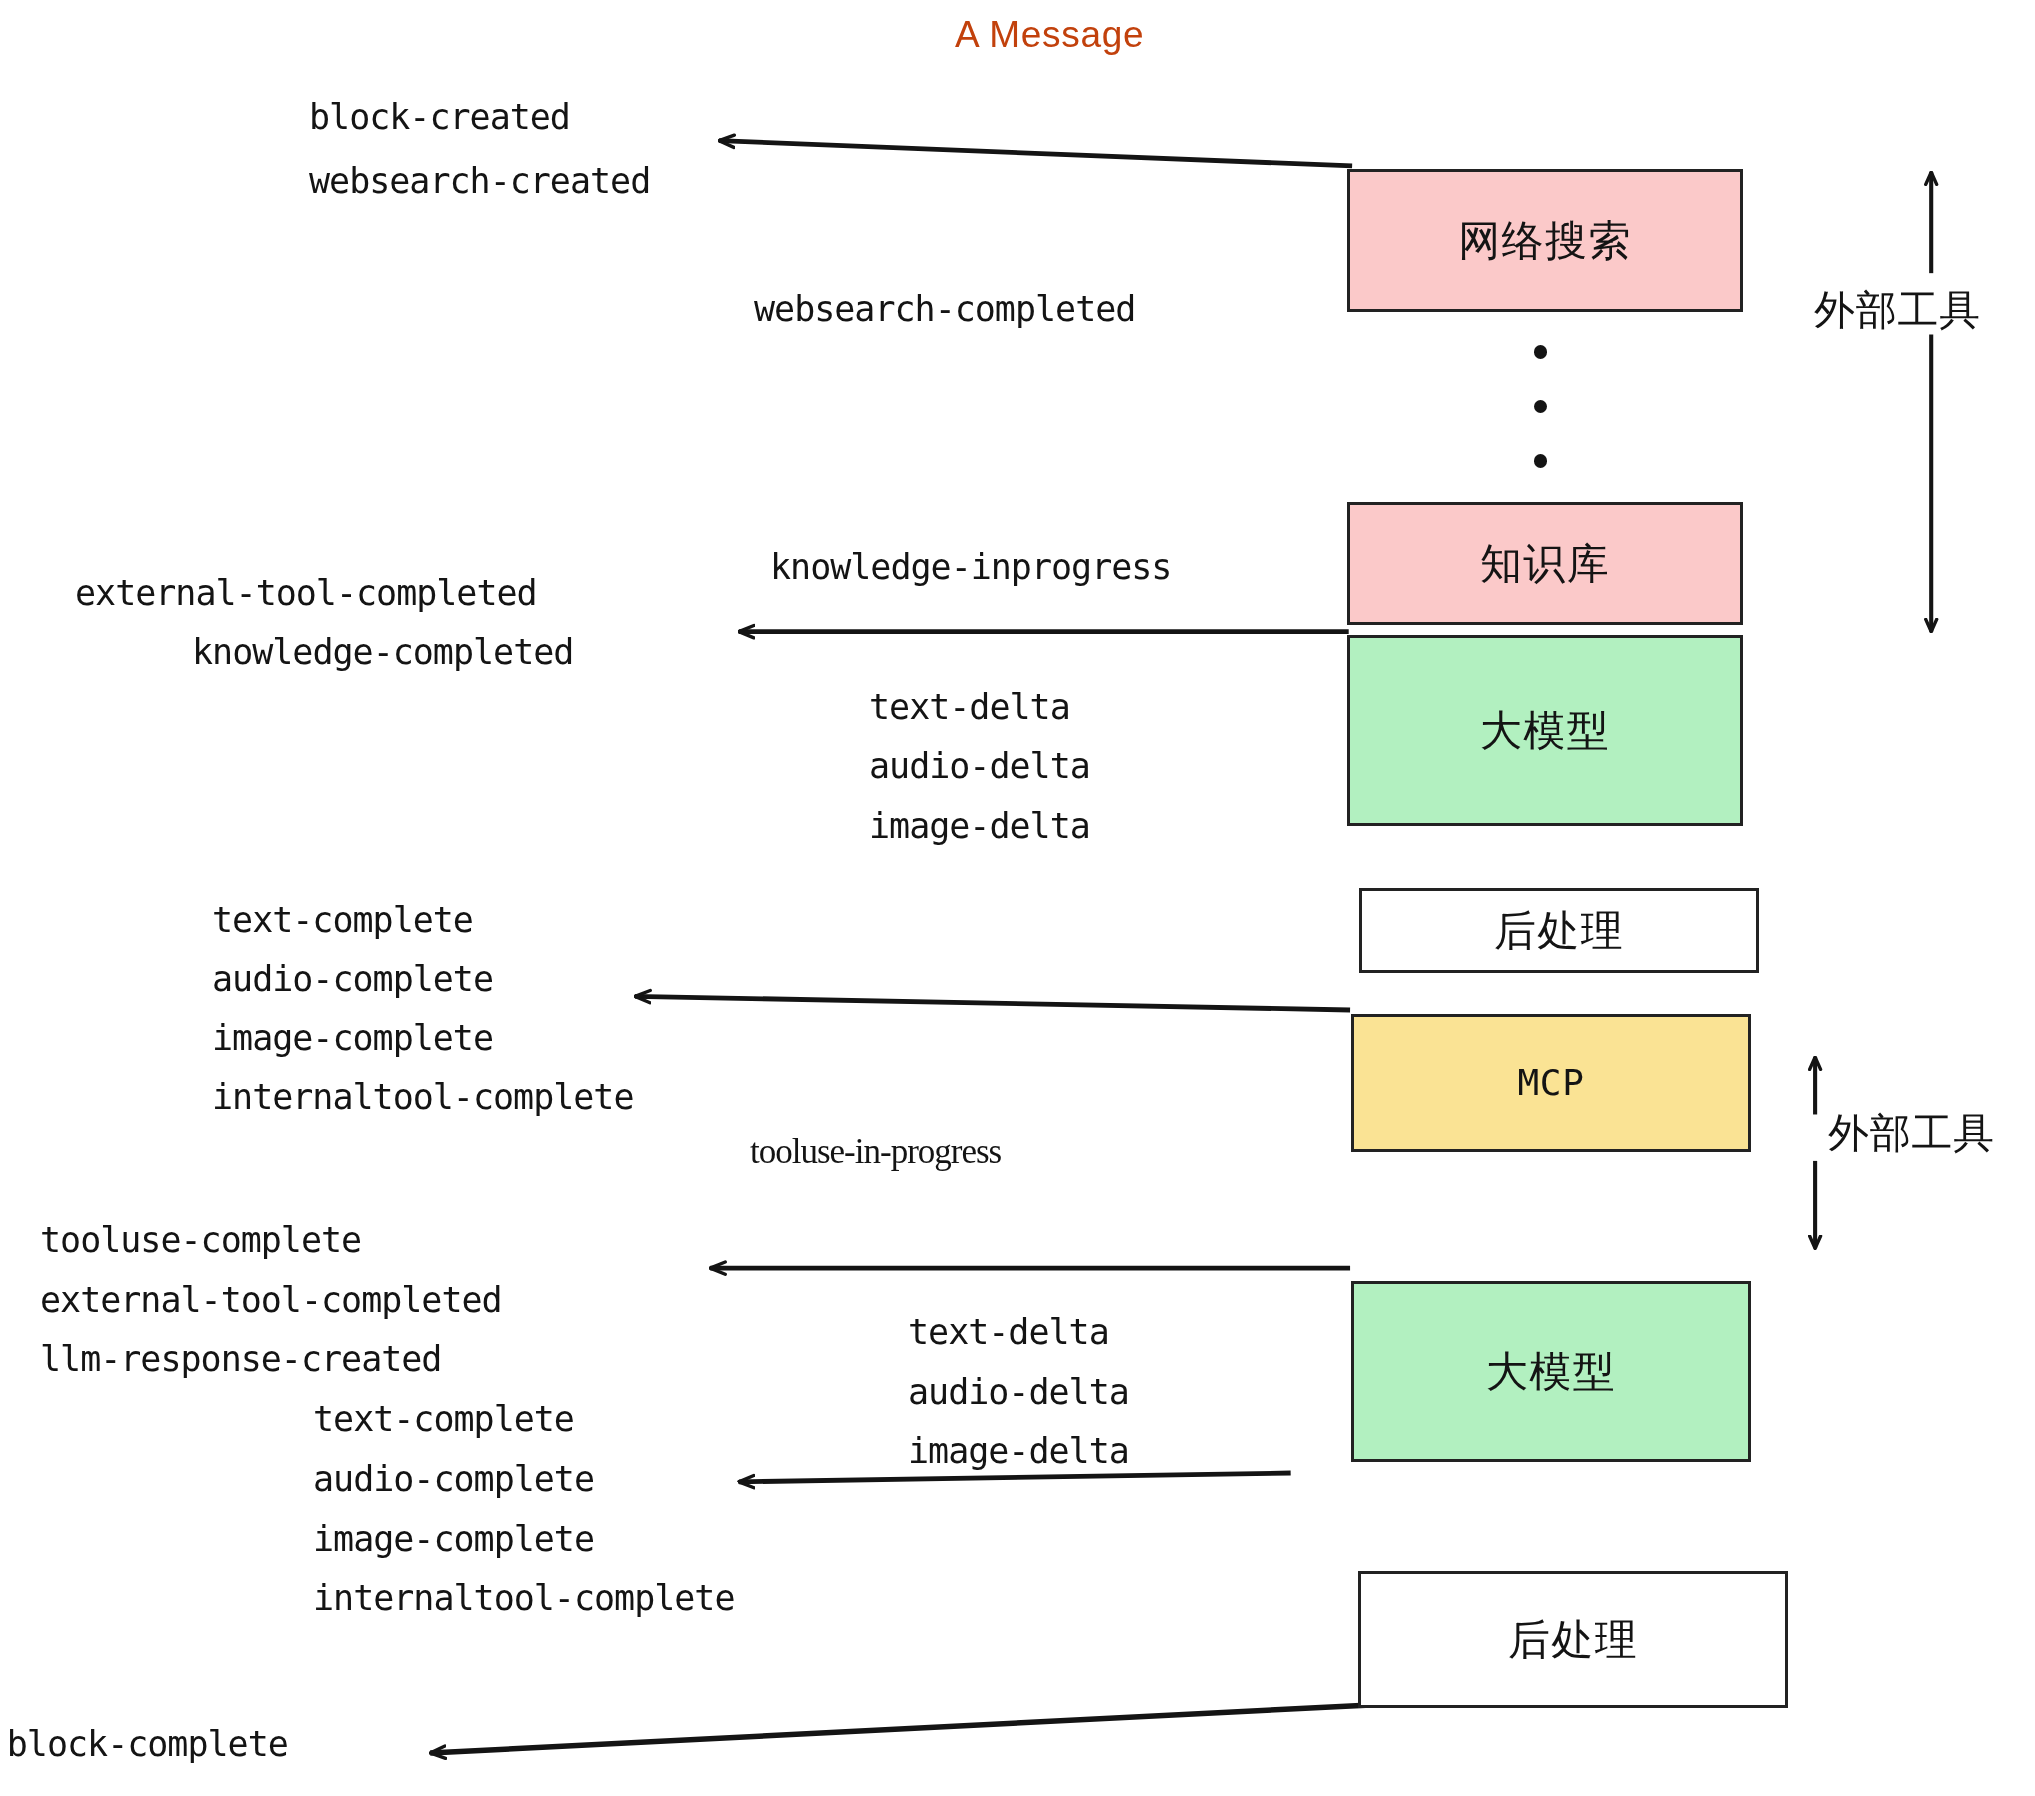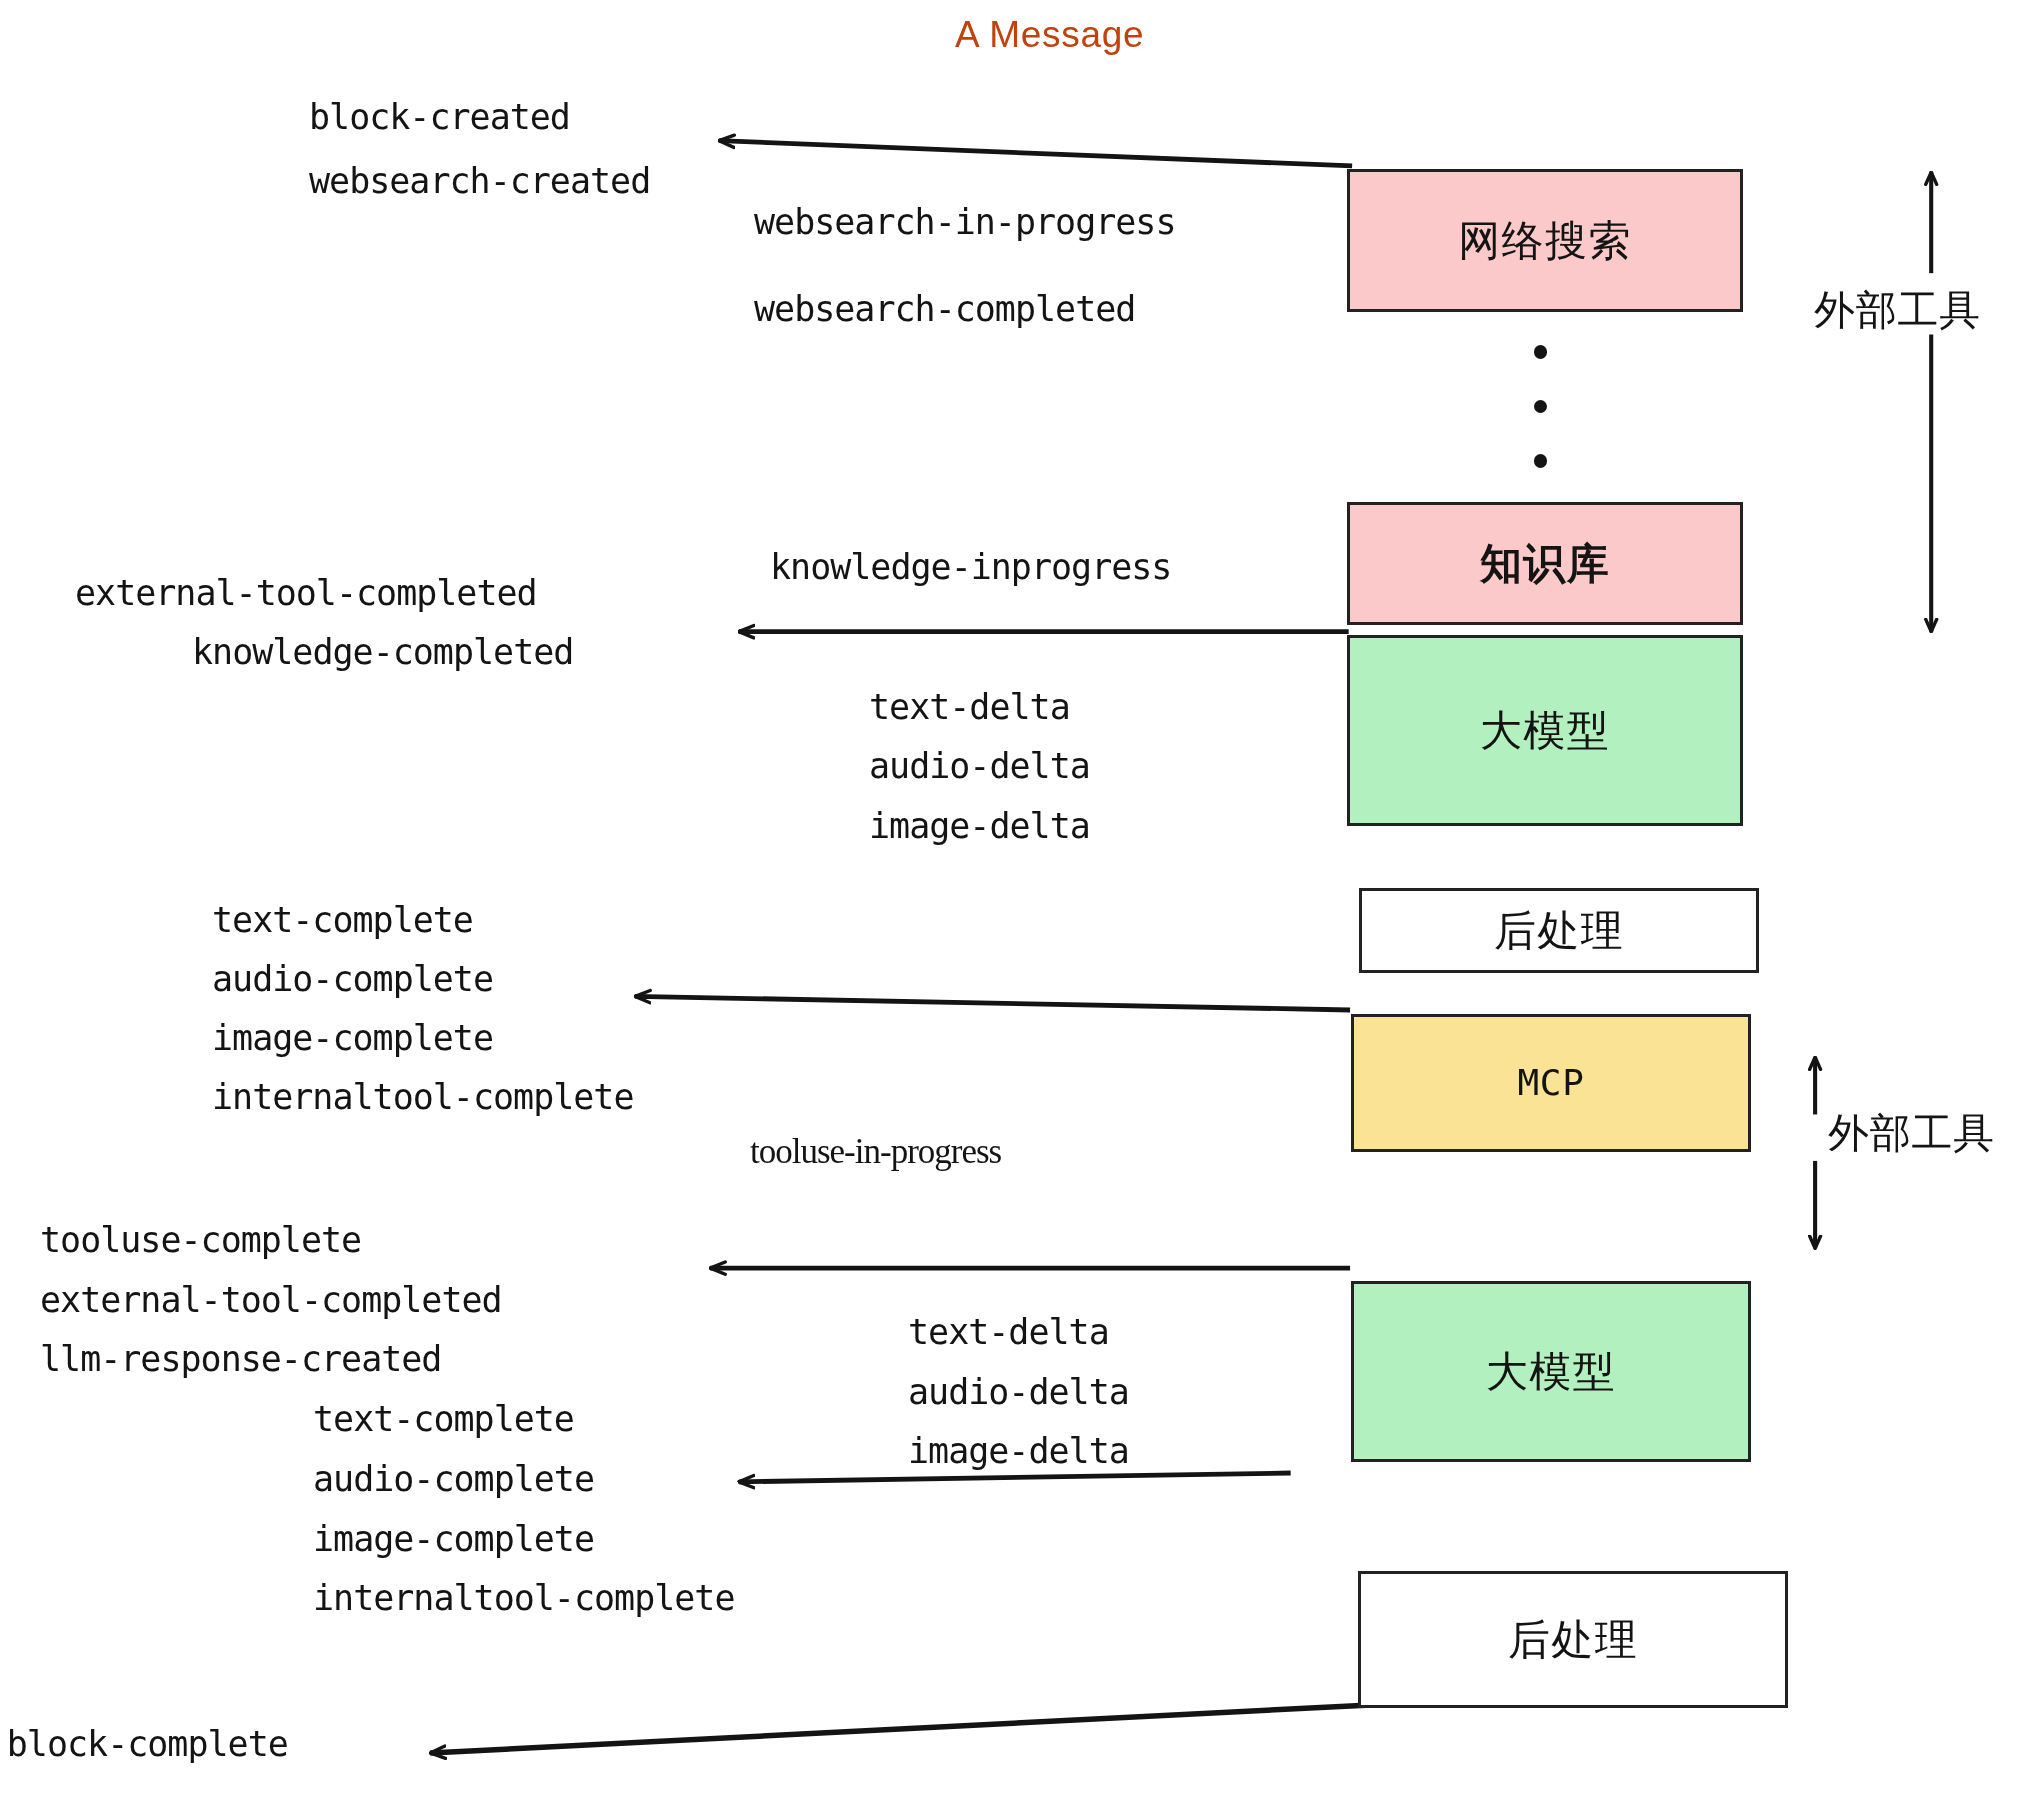--- a/index.html
+++ b/index.html
@@ -118,21 +118,21 @@
   <div class="dots" style="left:1533px; top:345px; width:15px; height:123px;">
     <span></span>
       <span></span>
       <span></span>
   </div>
 
   <div class="node" style="left:1347px; top:169px; width:396px; height:143px; background:#fbc9c9;text-align:right;">
     <span class="lbl">网络搜索</span>
   </div>
 
-  <div class="node" style="left:1347px; top:502px; width:396px; height:123px; background:#fbc9c9;font-weight:bold;">
+  <div class="node" style="left:1347px; top:502px; width:396px; height:123px; background:#fbc9c9;">
     <span class="lbl">知识库</span>
   </div>
 
   <div class="node" style="left:1347px; top:635px; width:396px; height:191px; background:#b2f0c0;">
     <span class="lbl">大模型</span>
   </div>
 
   <div class="node" style="left:1359px; top:888px; width:400px; height:85px; background:#ffffff;">
     <span class="lbl">后处理</span>
   </div>
@@ -147,21 +147,20 @@
 
   <div class="node" style="left:1358px; top:1571px; width:430px; height:137px; background:#ffffff;">
     <span class="lbl">后处理</span>
   </div>
 
   <div class="grouplabel" style="left:1814px; top:283px;">外部工具</div>
   <div class="grouplabel" style="left:1828px; top:1106px;">外部工具</div>
 
   <div class="evt" style="left:309px; top:100px;">block-created</div>
   <div class="evt" style="left:309px; top:164px;">websearch-created</div>
-  <div class="evt" style="left:754px; top:205px;">websearch-in-progress</div>
   <div class="evt" style="left:754px; top:292px;">websearch-completed</div>
 
   <div class="evt" style="left:770px; top:550px;">knowledge-inprogress</div>
   <div class="evt" style="left:75px; top:576px;">external-tool-completed</div>
   <div class="evt" style="left:192px; top:635px;">knowledge-completed</div>
 
   <div class="evt" style="left:869px; top:690px;">text-delta</div>
   <div class="evt" style="left:869px; top:749px;">audio-delta</div>
   <div class="evt" style="left:869px; top:809px;">image-delta</div>
 

